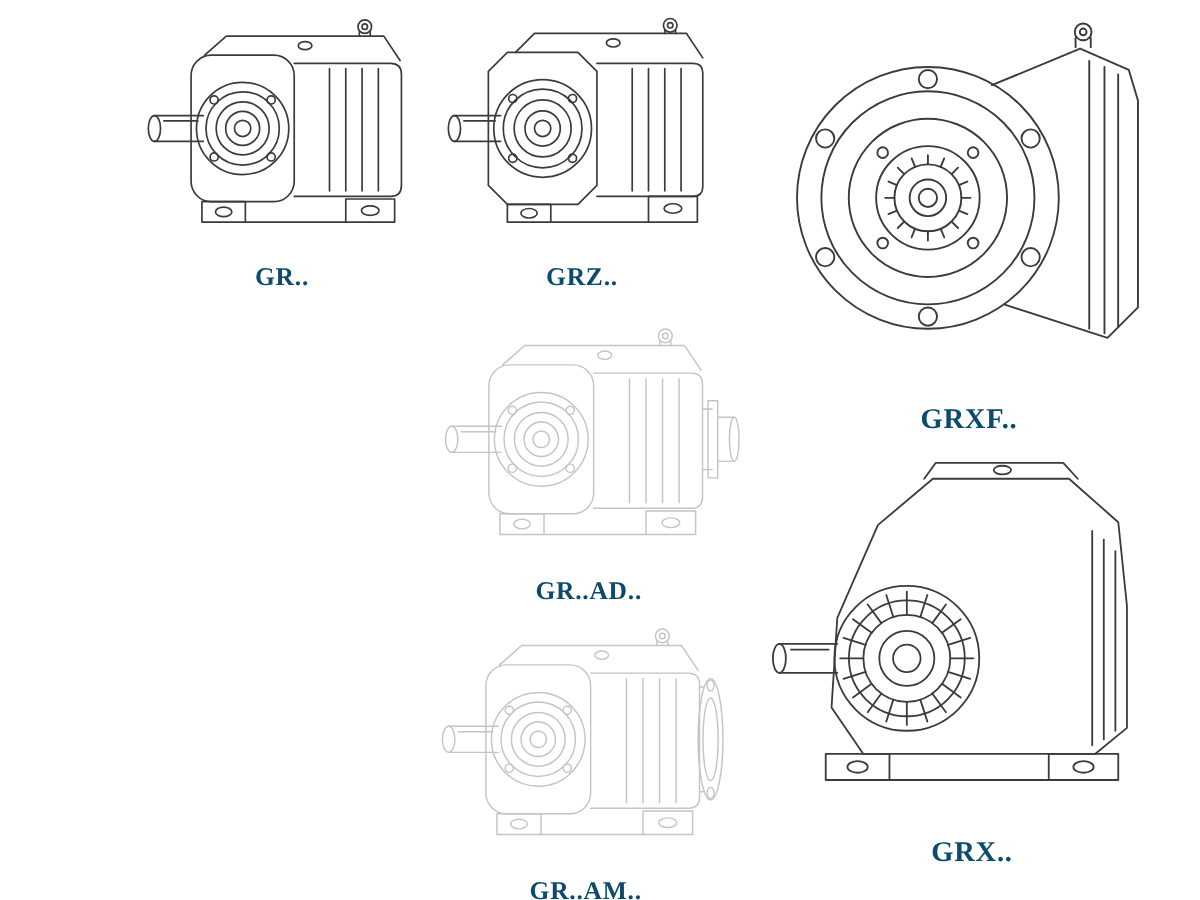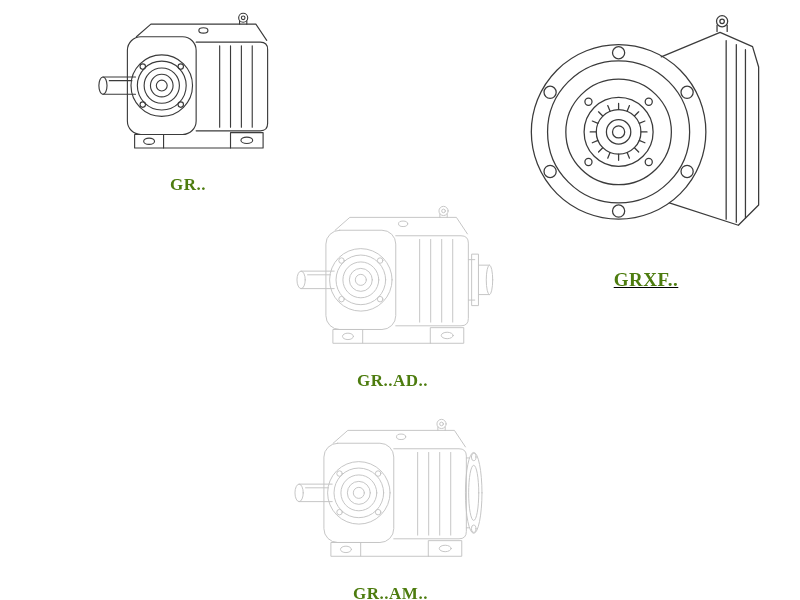--- a/index.html
+++ b/index.html
@@ -19,21 +19,21 @@
     position: absolute;
     display: flex;
     flex-direction: column;
     align-items: center;
   }
   .fig-label {
     font-family: "Liberation Serif", serif;
     font-weight: 700;
     font-size: 17px;
     letter-spacing: 0.5px;
-    color: #4d7c0f;
+    color: #0c4a6e;
     margin-top: 2px;
     white-space: nowrap;
   }
   .fig-label.big { font-size: 19px; }
 
   svg.drawing {
     stroke: #3b3b3b;
     fill: none;
     stroke-width: 1.25;
     stroke-linejoin: round;
@@ -41,23 +41,23 @@
     display: block;
   }
   svg.drawing.ghost {
     stroke: #c4c4c4;
     stroke-width: 1.05;
   }
 
   
   .fig-gr   { left:  88px; top:   6px; width: 200px; }
   .fig-grz  { left: 288px; top:   6px; width: 200px; }
-  .fig-grxf { left: 500px; top:   2px; width: 292px; text-decoration: underline; }
+  .fig-grxf { left: 500px; top:   2px; width: 292px; }
   .fig-grf  { left:  88px; top: 210px; width: 200px; }
-  .fig-grad { left: 285px; top: 199px; width: 215px; }
+  .fig-grad { left: 285px; top: 212px; width: 215px; }
   .fig-grf2 { left:  88px; top: 412px; width: 200px; }
   .fig-gram { left: 283px; top: 412px; width: 215px; }
   .fig-grx  { left: 500px; top: 296px; width: 296px; }
 
   .fig-gr  .drawing, .fig-grz .drawing, .fig-grf .drawing, .fig-grf2 .drawing { width: 190px; }
   .fig-grad .drawing, .fig-gram .drawing { width: 204px; }
   .fig-grxf .drawing { width: 274px; }
   .fig-grx  .drawing { width: 280px; }
   .fig-grxf .fig-label { margin-top: 8px; }
   .fig-grx  .fig-label { margin-top: 6px; }
@@ -203,20 +203,26 @@
 
 <div class="page">
 
   <div class="fig fig-gr">
     <svg class="drawing" viewBox="0 0 210 185">
         <use href="#g-r-series"></use>
       </svg>
     <div class="fig-label">GR..</div>
   </div>
 
+  <div class="fig fig-grz">
+    <svg class="drawing" viewBox="0 0 210 185">
+        <use href="#g-rz-series"></use>
+      </svg>
+    <div class="fig-label">GRZ..</div>
+  </div>
 
   <div class="fig fig-grxf">
     <svg class="drawing" viewBox="0 0 270 255">
         <use href="#g-rxf-series"></use>
       </svg>
     <div class="fig-label big">GRXF..</div>
   </div>
 
 
   <div class="fig fig-grad">
@@ -240,14 +246,20 @@
         <path d="M193 50 H196 M193 126 H196"></path>
         <ellipse cx="201" cy="88" rx="9" ry="44"></ellipse>
         <ellipse cx="201" cy="88" rx="5.5" ry="30"></ellipse>
         <ellipse cx="201" cy="49" rx="2.5" ry="4"></ellipse>
         <ellipse cx="201" cy="127" rx="2.5" ry="4"></ellipse>
       </g>
     </svg>
     <div class="fig-label">GR..AM..</div>
   </div>
 
+  <div class="fig fig-grx">
+    <svg class="drawing" viewBox="0 0 290 265">
+        <use href="#g-rx-series"></use>
+      </svg>
+    <div class="fig-label big">GRX..</div>
+  </div>
 
 </div>
 
 </body></html>

